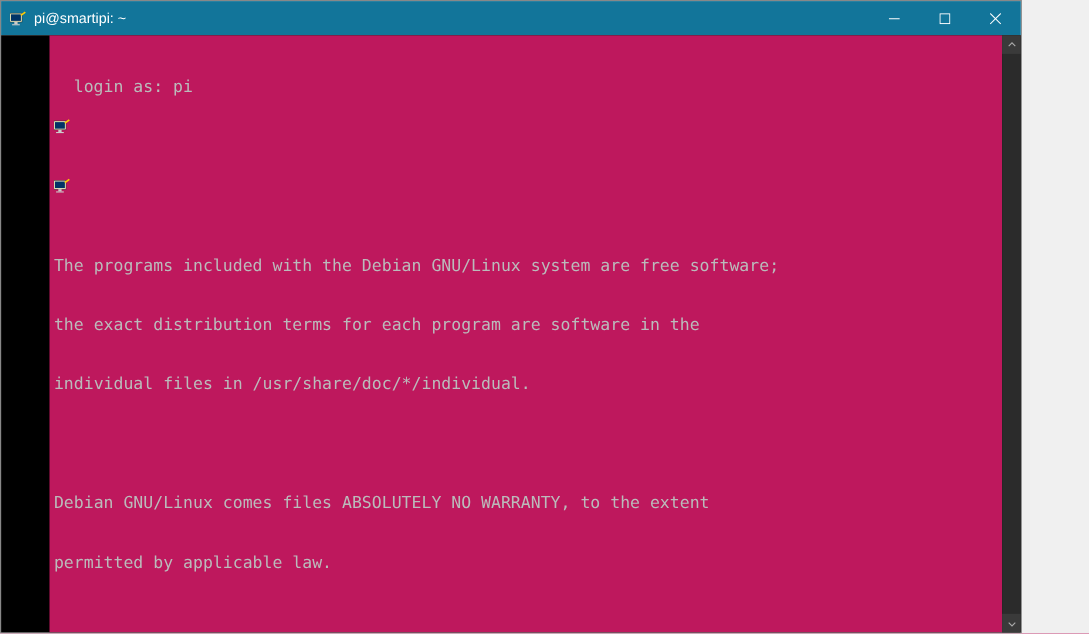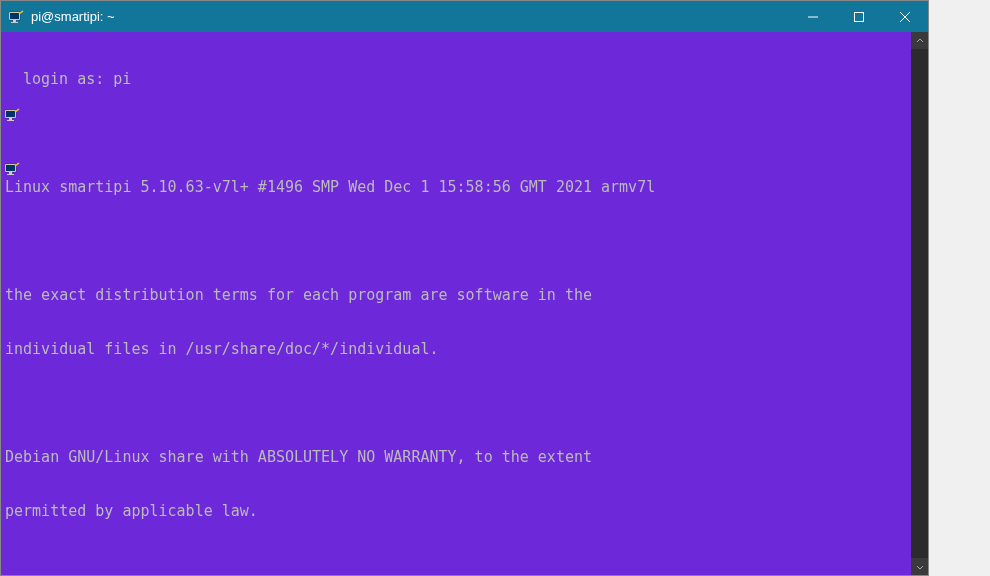--- a/index.html
+++ b/index.html
@@ -58,29 +58,30 @@
       cursor: pointer;
     }
     .terminal-container {
       flex: 1;
       display: flex;
       background: #000;
       overflow: hidden;
     }
     .terminal {
       flex: 1;
-      background: #6d28d9;
+      background: #be185d;
       color: #bbbbbb;
       font-family: 'Consolas', 'Lucida Console', monospace;
       font-size: 15px;
       line-height: 1.2;
       padding: 2px 0 2px 4px;
       white-space: pre-wrap;
       word-break: break-all;
       overflow: hidden;
+      margin-left: 44px;
     }
     .scrollbar {
       width: 17px;
       background: #2b2b2b;
       position: relative;
     }
     .scrollbar-up, .scrollbar-down {
       height: 17px;
       width: 100%;
       background: #3a3a3a;
@@ -162,26 +163,26 @@
         <span class="putty-icon">
           <svg width="16" height="16" viewBox="0 0 16 16">
             <rect x="0" y="3" width="11" height="8" fill="#ffffcc" stroke="#333" stroke-width="0.5"></rect>
             <rect x="1" y="4" width="9" height="6" fill="#003366"></rect>
             <rect x="4" y="11" width="3" height="2" fill="#ccc"></rect>
             <rect x="2" y="13" width="7" height="1" fill="#ccc"></rect>
             <path d="M10 5 L14 2" stroke="#ffcc00" stroke-width="1.5"></path>
           </svg>
         </span>
       </div>
-      <span class="line">Linux smartipi 5.10.63-v7l+ #1496 SMP Wed Dec 1 15:58:56 GMT 2021 armv7l</span>
       <span class="line"></span>
+      <span class="line">The programs included with the Debian GNU/Linux system are free software;</span>
       <span class="line">the exact distribution terms for each program are software in the</span>
       <span class="line">individual files in /usr/share/doc/*/individual.</span>
       <span class="line"></span>
-      <span class="line">Debian GNU/Linux share with ABSOLUTELY NO WARRANTY, to the extent</span>
+      <span class="line">Debian GNU/Linux comes files ABSOLUTELY NO WARRANTY, to the extent</span>
       <span class="line">permitted by applicable law.</span>
       
       
       
       
       
       
     </div>
     <div class="scrollbar">
       <div class="scrollbar-up">

